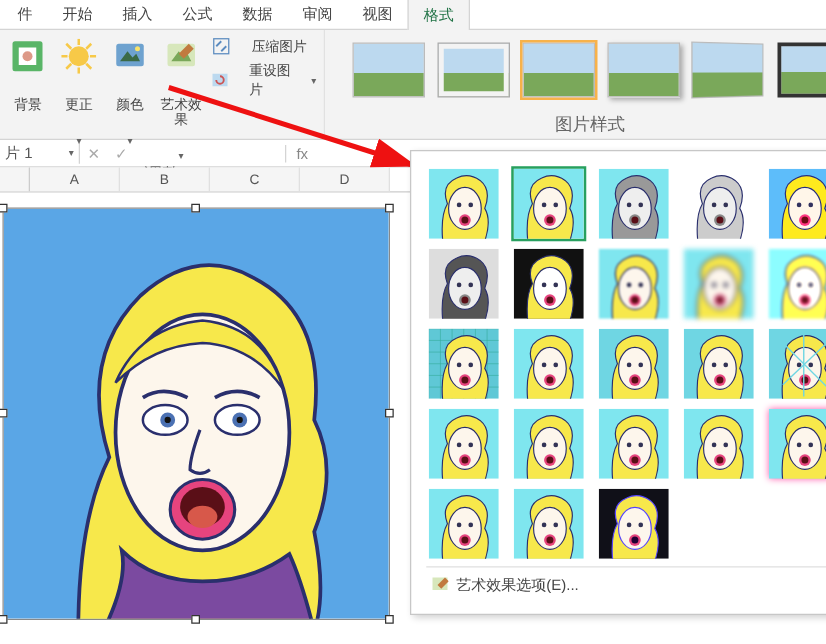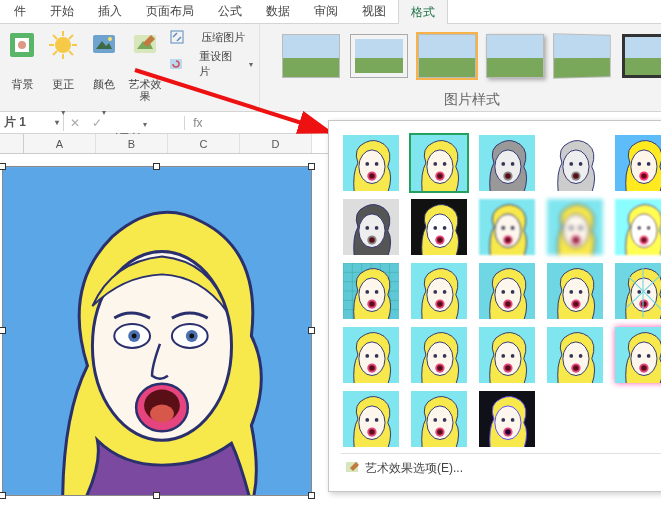--- a/index.html
+++ b/index.html
@@ -27,22 +27,22 @@
   .pstyles { display: flex; gap: 10px; padding: 8px 0 0 18px; }
   .pstyle { width: 58px; height: 44px; background: linear-gradient(#bcd9ef 55%, #7aa85a 55%); border: 1px solid #bbb; position: relative; }
   .pstyle.sel { outline: 2px solid #f7b24a; }
   .pstyle.darkbd { border: 3px solid #333; }
   .pstyle.softbd { box-shadow: 0 0 0 4px #f3f3f3 inset; border: 1px solid #aaa; }
   .pstyle.shadow { box-shadow: 2px 2px 4px rgba(0,0,0,.3); }
   .pstyle.skew { transform: perspective(80px) rotateY(6deg); }
 
   
   .fbar { height: 22px; border-bottom: 1px solid #d4d4d4; display: flex; align-items: center; font-size: 12px; color: #555; }
-  .namebox { width: 64px; border-right: 1px solid #d4d4d4; padding: 0 4px; display: flex; justify-content: space-between; align-items: center; font-weight: bold; }
-  .fx { padding: 0 8px; color: #888; border-left: 1px solid #d4d4d4; margin-left: 76px; }
+  .namebox { width: 64px; border-right: 1px solid #d4d4d4; padding: 0 4px; display: flex; justify-content: space-between; align-items: center; }
+  .fx { padding: 0 8px; color: #888; border-left: 1px solid #d4d4d4; margin-left: 120px; }
 
   
   .sheet { position: relative; }
   .colheads { height: 20px; display: flex; border-bottom: 1px solid #ccc; }
   .corner { width: 24px; border-right: 1px solid #ccc; background: #f5f5f5; }
   .colh { width: 72px; border-right: 1px solid #e0e0e0; background: #f5f5f5; font-size: 11px; color: #555; text-align: center; line-height: 20px; }
 
   .canvas { position: absolute; left: 0; top: 20px; right: 0; bottom: 0; background: #fff; }
   .picture { position: absolute; left: 2px; top: 12px; width: 310px; height: 330px; border: 1px solid #888; }
   .handle { position: absolute; width: 7px; height: 7px; border: 1px solid #333; background: #fff; }
@@ -63,21 +63,20 @@
   
   svg.face { display: block; }
 </style>
 </head>
 <body>
 
 <div class="tabs">
   <div class="tab">件</div>
   <div class="tab">开始</div>
   <div class="tab">插入</div>
-  <div class="tab">页面布局</div>
   <div class="tab">公式</div>
   <div class="tab">数据</div>
   <div class="tab">审阅</div>
   <div class="tab">视图</div>
   <div class="tab active">格式</div>
 </div>
 
 <div class="ribbon">
   <div class="group">
     <div class="group-body">

